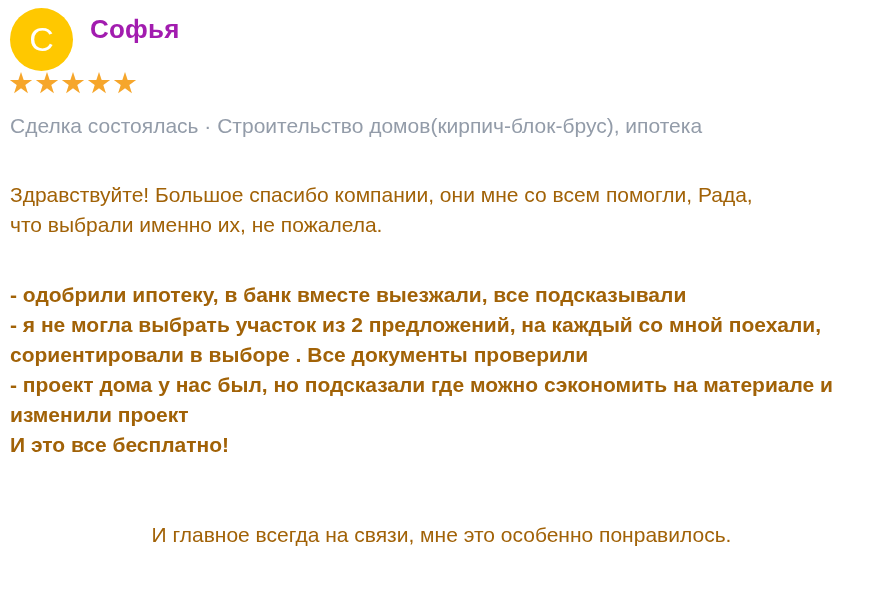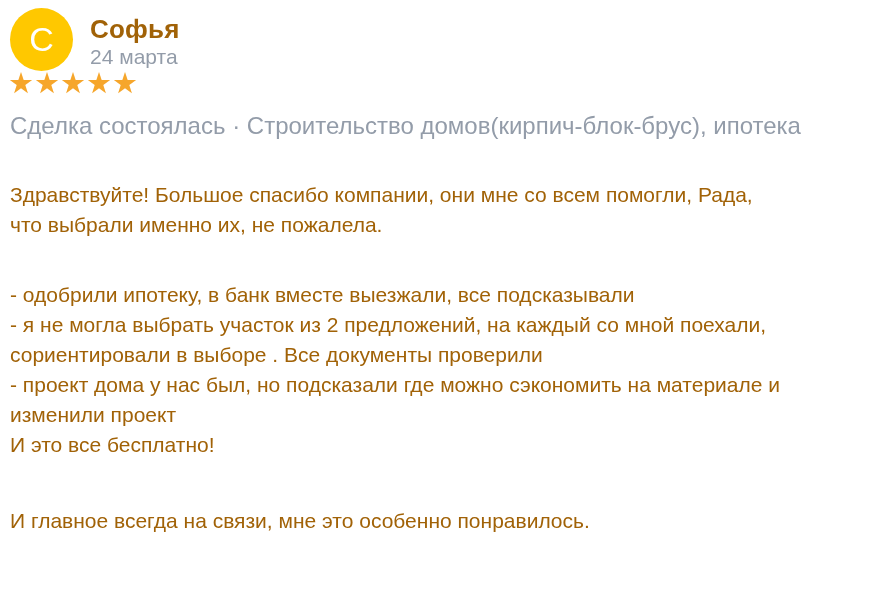--- a/index.html
+++ b/index.html
@@ -37,70 +37,69 @@
     line-height: 1;
     padding-bottom: 2px;
   }
   .header-info {
     margin-left: 17px;
     padding-top: 7px;
   }
   .name {
     font-size: 26px;
     font-weight: 700;
-    color: #a16207;
+    color: #a21caf;
     line-height: 28px;
     letter-spacing: 0.2px;
   }
   .date {
     font-size: 21px;
     color: #939CA9;
     line-height: 24px;
     margin-top: 2px;
   }
   .stars {
     margin-top: -1px;
     margin-left: -2px;
     font-size: 29px;
     line-height: 27px;
     color: #F6A62B;
     letter-spacing: 0px;
   }
   .status {
     margin-top: 16px;
-    font-size: 24px;
+    font-size: 21px;
     line-height: 26px;
     color: #939CA9;
   }
   .body {
     margin-top: 41px;
     color: #a16207;
   }
   .body p {
     font-size: 21px;
     line-height: 30px;
     white-space: pre-line;
     margin: 0 0 40px 0;
   }
-  .body p:nth-child(2) { margin-bottom: 46px; }
-  .body p:nth-child(3) { margin-bottom: 13px; }
+  .body p:nth-child(2) { margin-bottom: 60px; font-weight: bold; }
+  .body p:nth-child(3) { margin-bottom: 13px; text-align: center; }
   .body p:nth-child(4) { margin-bottom: 0; }
 </style>
 </head>
 <body>
 
 <div class="review-card">
 
   <div class="header">
     <div class="avatar" style="background-color: rgb(255, 200, 0);">
       <span class="avatar-initial">С</span>
     </div>
     <div class="header-info">
       <div class="name">Софья</div>
-      <div class="date">24 марта</div>
     </div>
   </div>
 
   <div class="stars" style="color: rgb(246, 166, 43);">★★★★★</div>
 
   <div class="status">Сделка состоялась · Строительство домов(кирпич-блок-брус), ипотека</div>
 
   <div class="body">
     <p>Здравствуйте! Большое спасибо компании, они мне со всем помогли, Рада,
 что выбрали именно их, не пожалела.</p>

